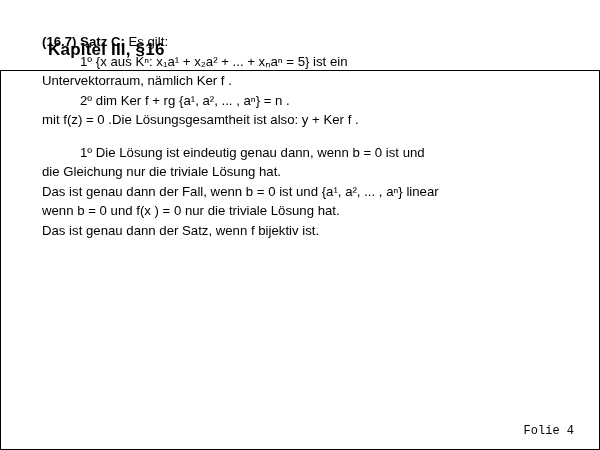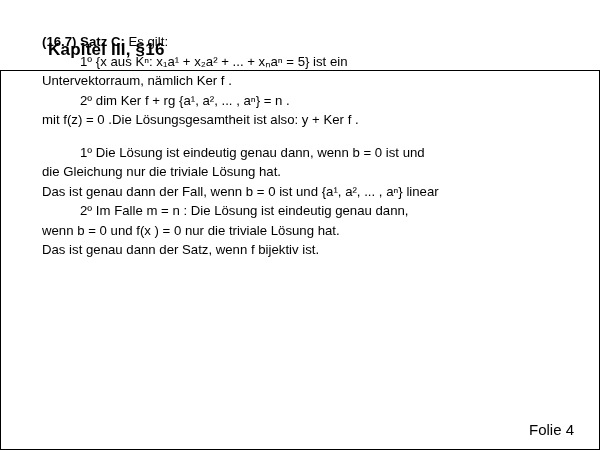--- a/index.html
+++ b/index.html
@@ -75,21 +75,22 @@
   .ind1 {
     padding-left: 38px;
   }
   .bold {
     font-weight: bold;
   }
   .footer {
     position: absolute;
     right: 26px;
     bottom: 12px;
-    font-size: 15px;
+    font-size: 12px;
+    font-family: Liberation Mono, monospace;
   }
 </style>
 </head>
 <body>
 
 <div class="slide">
 
   <div class="title-band">
     <div class="slide-title">Kapitel III, §16</div>
   </div>
@@ -106,21 +107,20 @@
       <div class="ln ind1">2º  dim Ker f + rg {a¹, a², ... , aⁿ} = n .</div>
       <div class="ln">mit f(z) = 0 .Die Lösungsgesamtheit ist also:  y + Ker f .</div>
     </div>
 
     <div class="gap"></div>
 
     <div class="blk">
       <div class="ln ind1">1º  Die Lösung ist eindeutig genau dann, wenn b = 0 ist und</div>
       <div class="ln">die Gleichung nur die triviale Lösung hat.</div>
       <div class="ln">Das ist genau dann der Fall, wenn b = 0 ist und {a¹, a², ... , aⁿ} linear</div>
-      <div class="ln ind1">2º  Im Falle m = n : Die Lösung ist eindeutig genau dann,</div>
       <div class="ln">wenn b = 0 und f(x ) = 0 nur die triviale Lösung hat.</div>
       <div class="ln">Das ist genau dann der Satz, wenn f bijektiv ist.</div>
     </div>
 
   </div>
 
   <div class="footer">Folie 4</div>
 
 </div>
 

